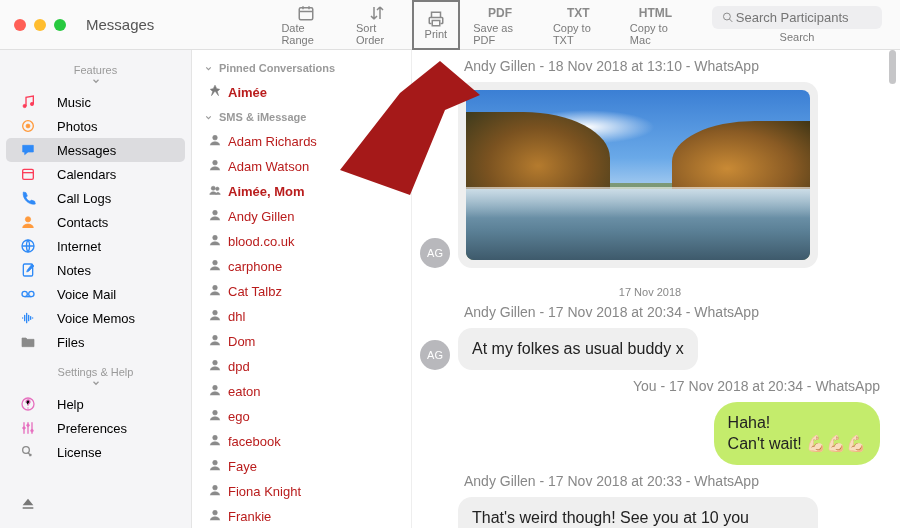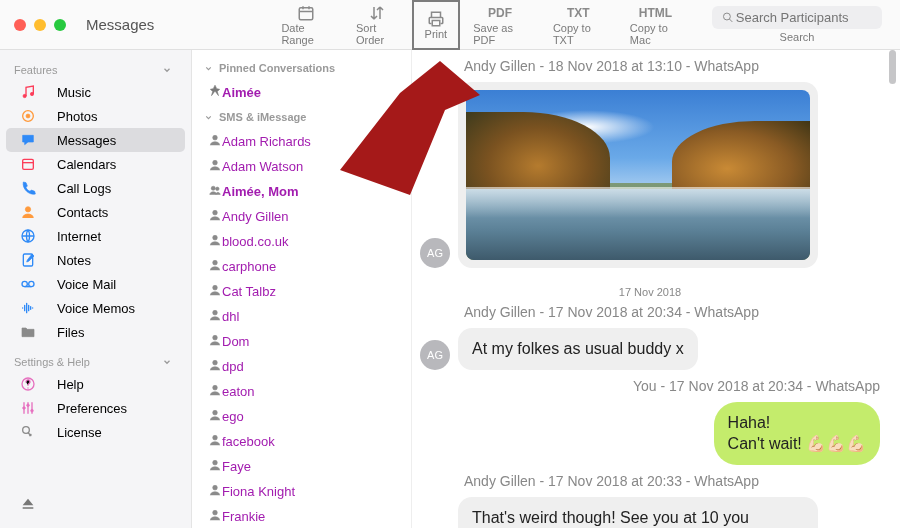--- a/index.html
+++ b/index.html
@@ -13,28 +13,28 @@
 .tbtn { display:flex; flex-direction:column; align-items:center; justify-content:center; padding:4px 13px; color:#7a7a7a; font-size:11px; border-radius:6px; position:relative; cursor:pointer; }
 .tbtn svg,.tbtn .ticon{height:18px;color:#8a8a8a;}
 .tbtn .ticon{font-size:12px;font-weight:600;letter-spacing:0;line-height:18px;}
 .tbtn.boxed{border:2px solid #7d7d7d;border-radius:0;padding:3px 11px;}
 .search { display:flex; align-items:center; gap:2px; background:#eeeef0; border-radius:6px; padding:4px 10px; margin:0 10px; width:170px; color:#8a8a8a; font-size:13px;}
 .search input{border:none;background:transparent;outline:none;font-size:13px;color:#555;width:100%;}
 .search-lbl{font-size:11px;color:#7a7a7a;text-align:center;padding:0 10px;}
 .search-col{display:flex;flex-direction:column;align-items:center;gap:2px;margin-left:4px;margin-right:8px;}
 .layout { display:flex; height:calc(100% - 50px); }
 .sidebar { width:192px; background:#f5f5f7; border-right:1px solid #e4e4e4; padding:8px 0; overflow:hidden; display:flex; flex-direction:column;}
-.shdr { display:flex; align-items:center; justify-content:space-between; padding:6px 14px 4px; font-size:11px; color:#9a9a9a; font-weight:500;}
+.shdr { display:flex; align-items:center; justify-content:space-between; padding:6px 14px 4px; font-size:11px; color:#9a9a9a; font-weight:500;flex-direction:column;}
 .sitem { display:flex; align-items:center; gap:21px; padding:4px 14px; font-size:13px; color:#000000; border-radius:5px; margin:0 6px; cursor:pointer;}
 .sitem.active{background:#dcdcdf;}
 .sicon{width:16px;height:16px;display:flex;align-items:center;justify-content:center;}
 .collapse{width:20px;text-align:center;display:flex;justify-content:center;}
 .convlist { width:220px; border-right:1px solid #eee; padding:6px 0; overflow:hidden; background:#fff;}
 .chdr{display:flex;align-items:center;gap:6px;padding:6px 12px;font-size:11px;color:#9a9a9a;font-weight:600;}
-.citem{display:flex;align-items:center;gap:0;padding:4px 16px;font-size:13px;color:#a21caf;cursor:pointer;}
+.citem{display:flex;align-items:center;gap:6px;padding:4px 16px;font-size:13px;color:#b91c1c;cursor:pointer;}
 .citem svg{width:14px;height:14px;color:#8a8a8a;flex-shrink:0;}
 .citem.bold{font-weight:600;}
 .chat { flex:1; background:#fff; padding:8px 20px 0 8px; overflow:hidden; display:flex; flex-direction:column; position:relative;}
 .meta{font-size:14px;color:#888;padding:0 0 8px 44px;}
 .divider{font-size:11px;color:#888;text-align:center;padding:10px 0 6px;}
 .row{display:flex;align-items:flex-end;gap:8px;margin-bottom:8px;}
 .row .av{width:30px;height:30px;border-radius:50%;background:#b8b8bc;color:#fff;font-size:11px;font-weight:500;display:flex;align-items:center;justify-content:center;flex-shrink:0;}
 .bubble{background:#efefef;border-radius:14px;padding:10px 14px;font-size:16px;color:#222;max-width:360px;line-height:1.35;}
 .bubble.me{background:#c4ec6c;border-radius:23px;}
 .row.r{justify-content:flex-end;}

